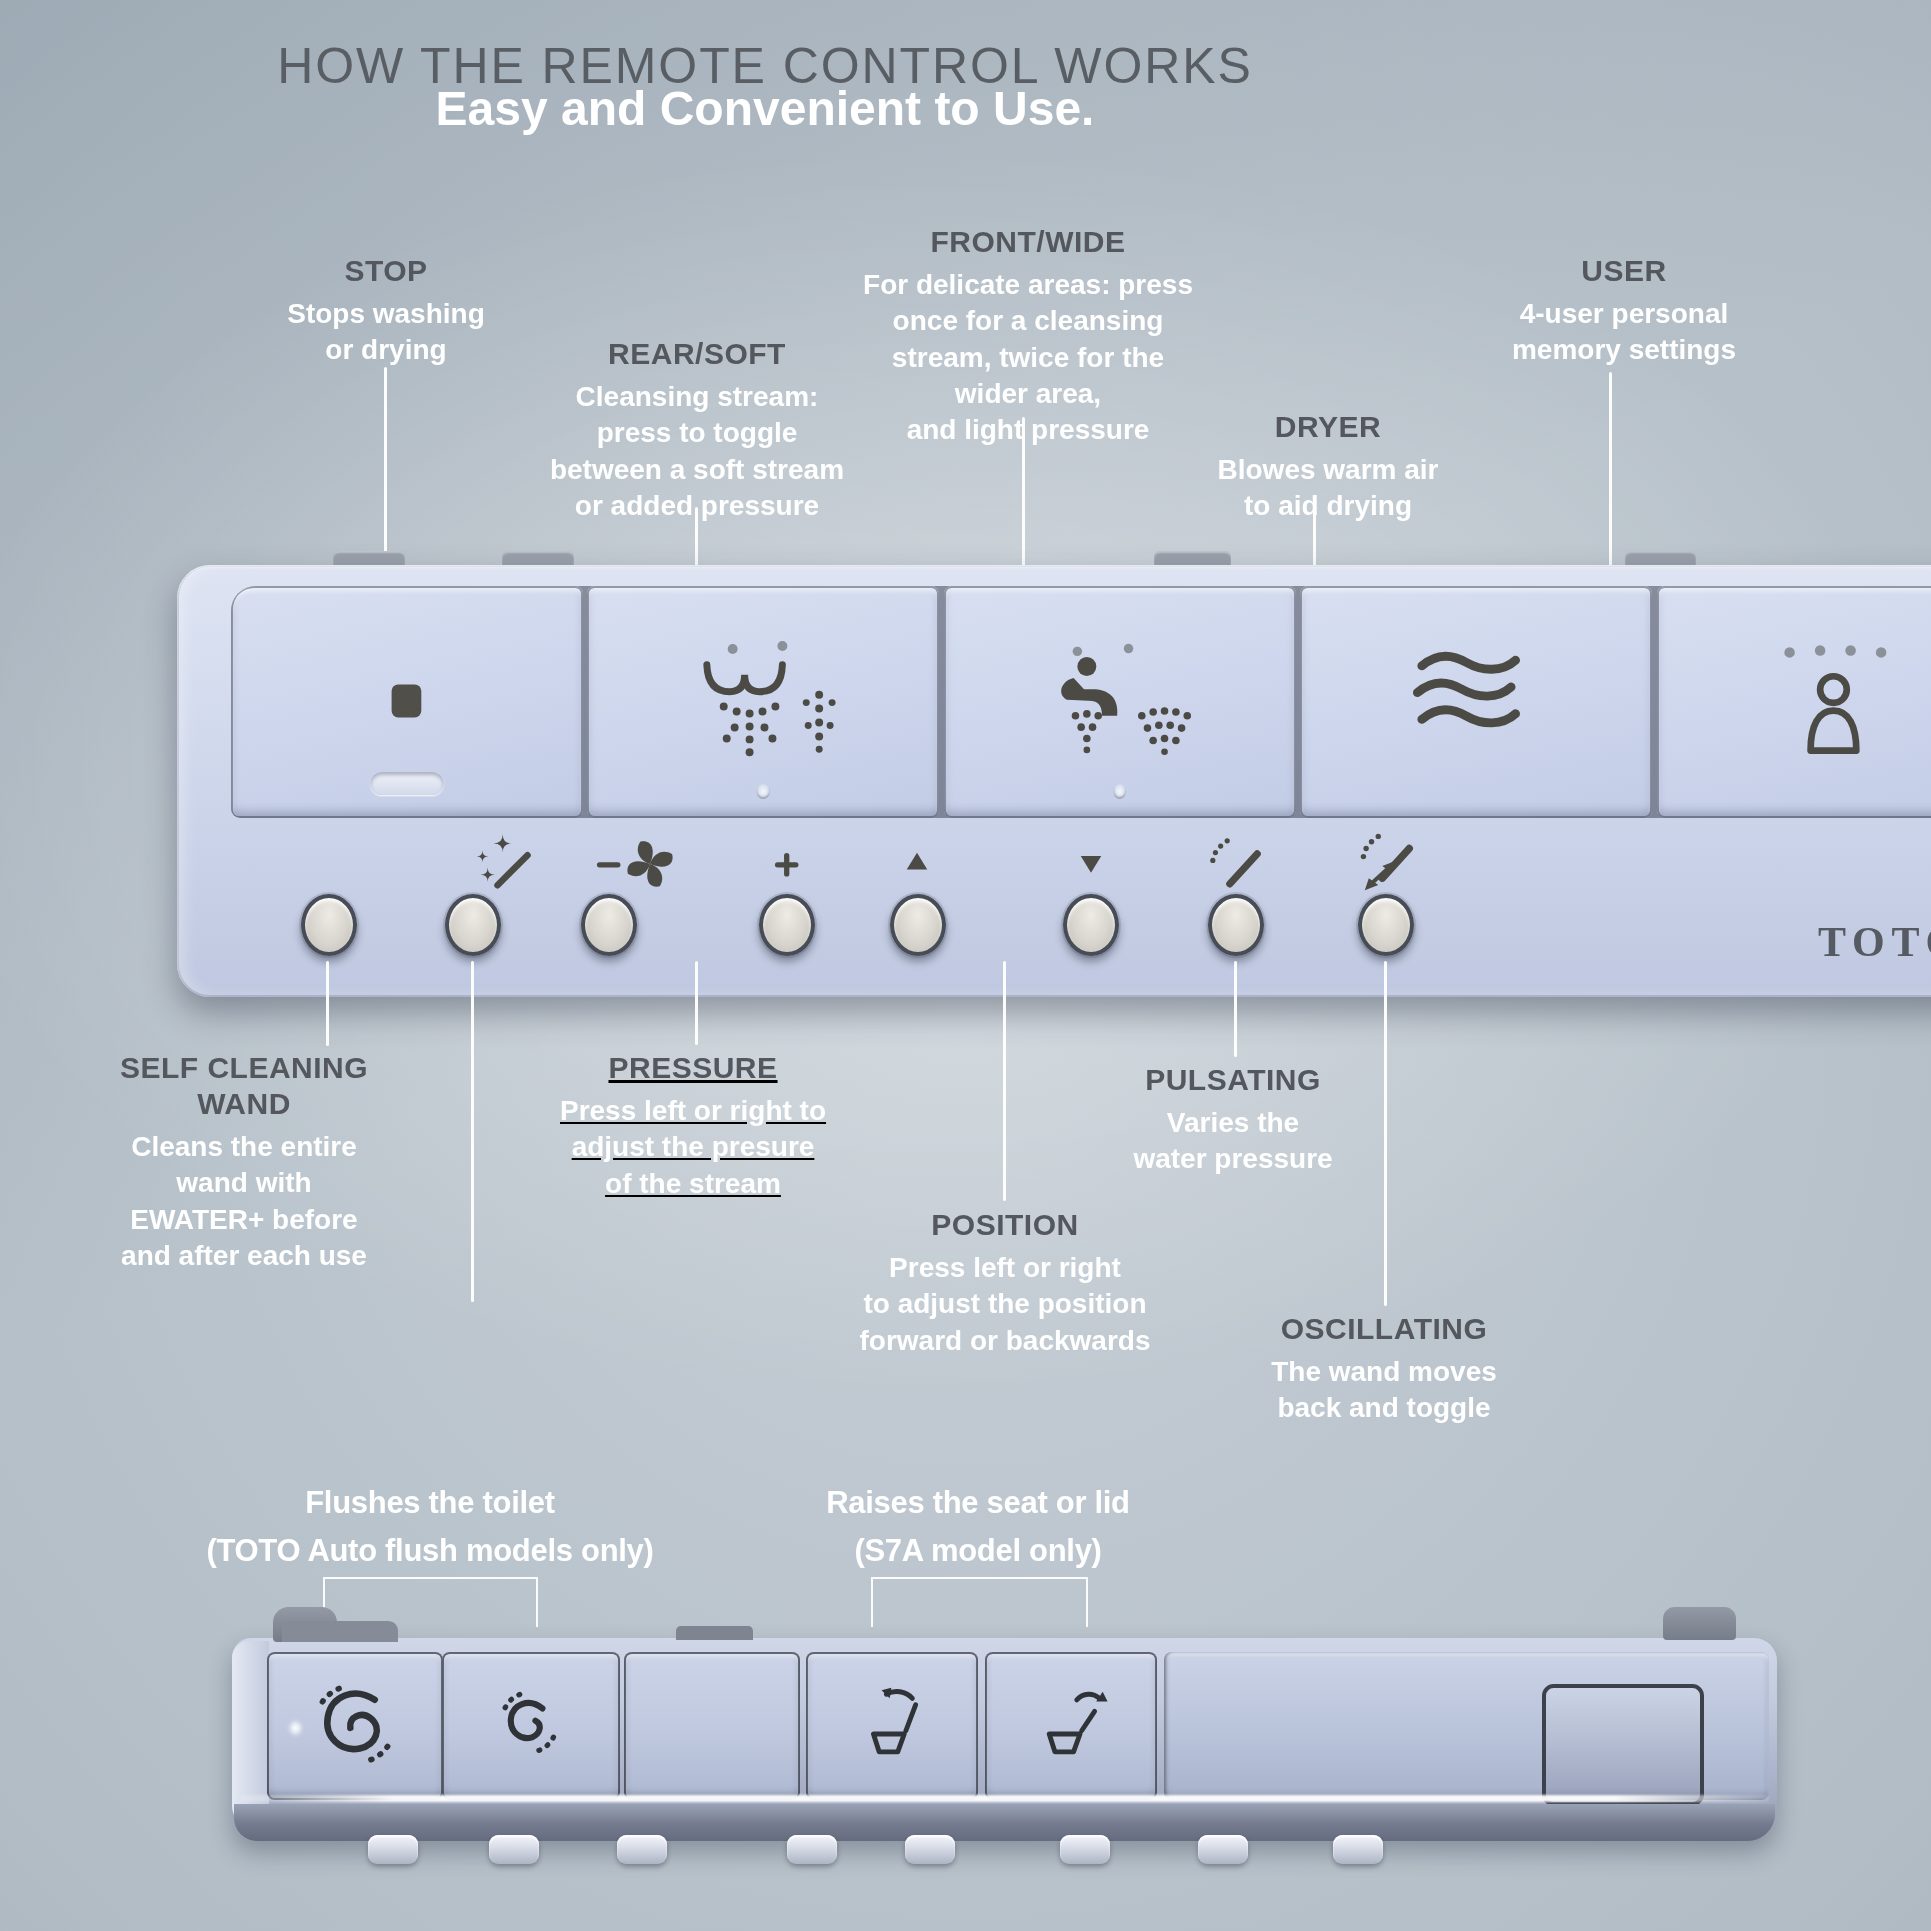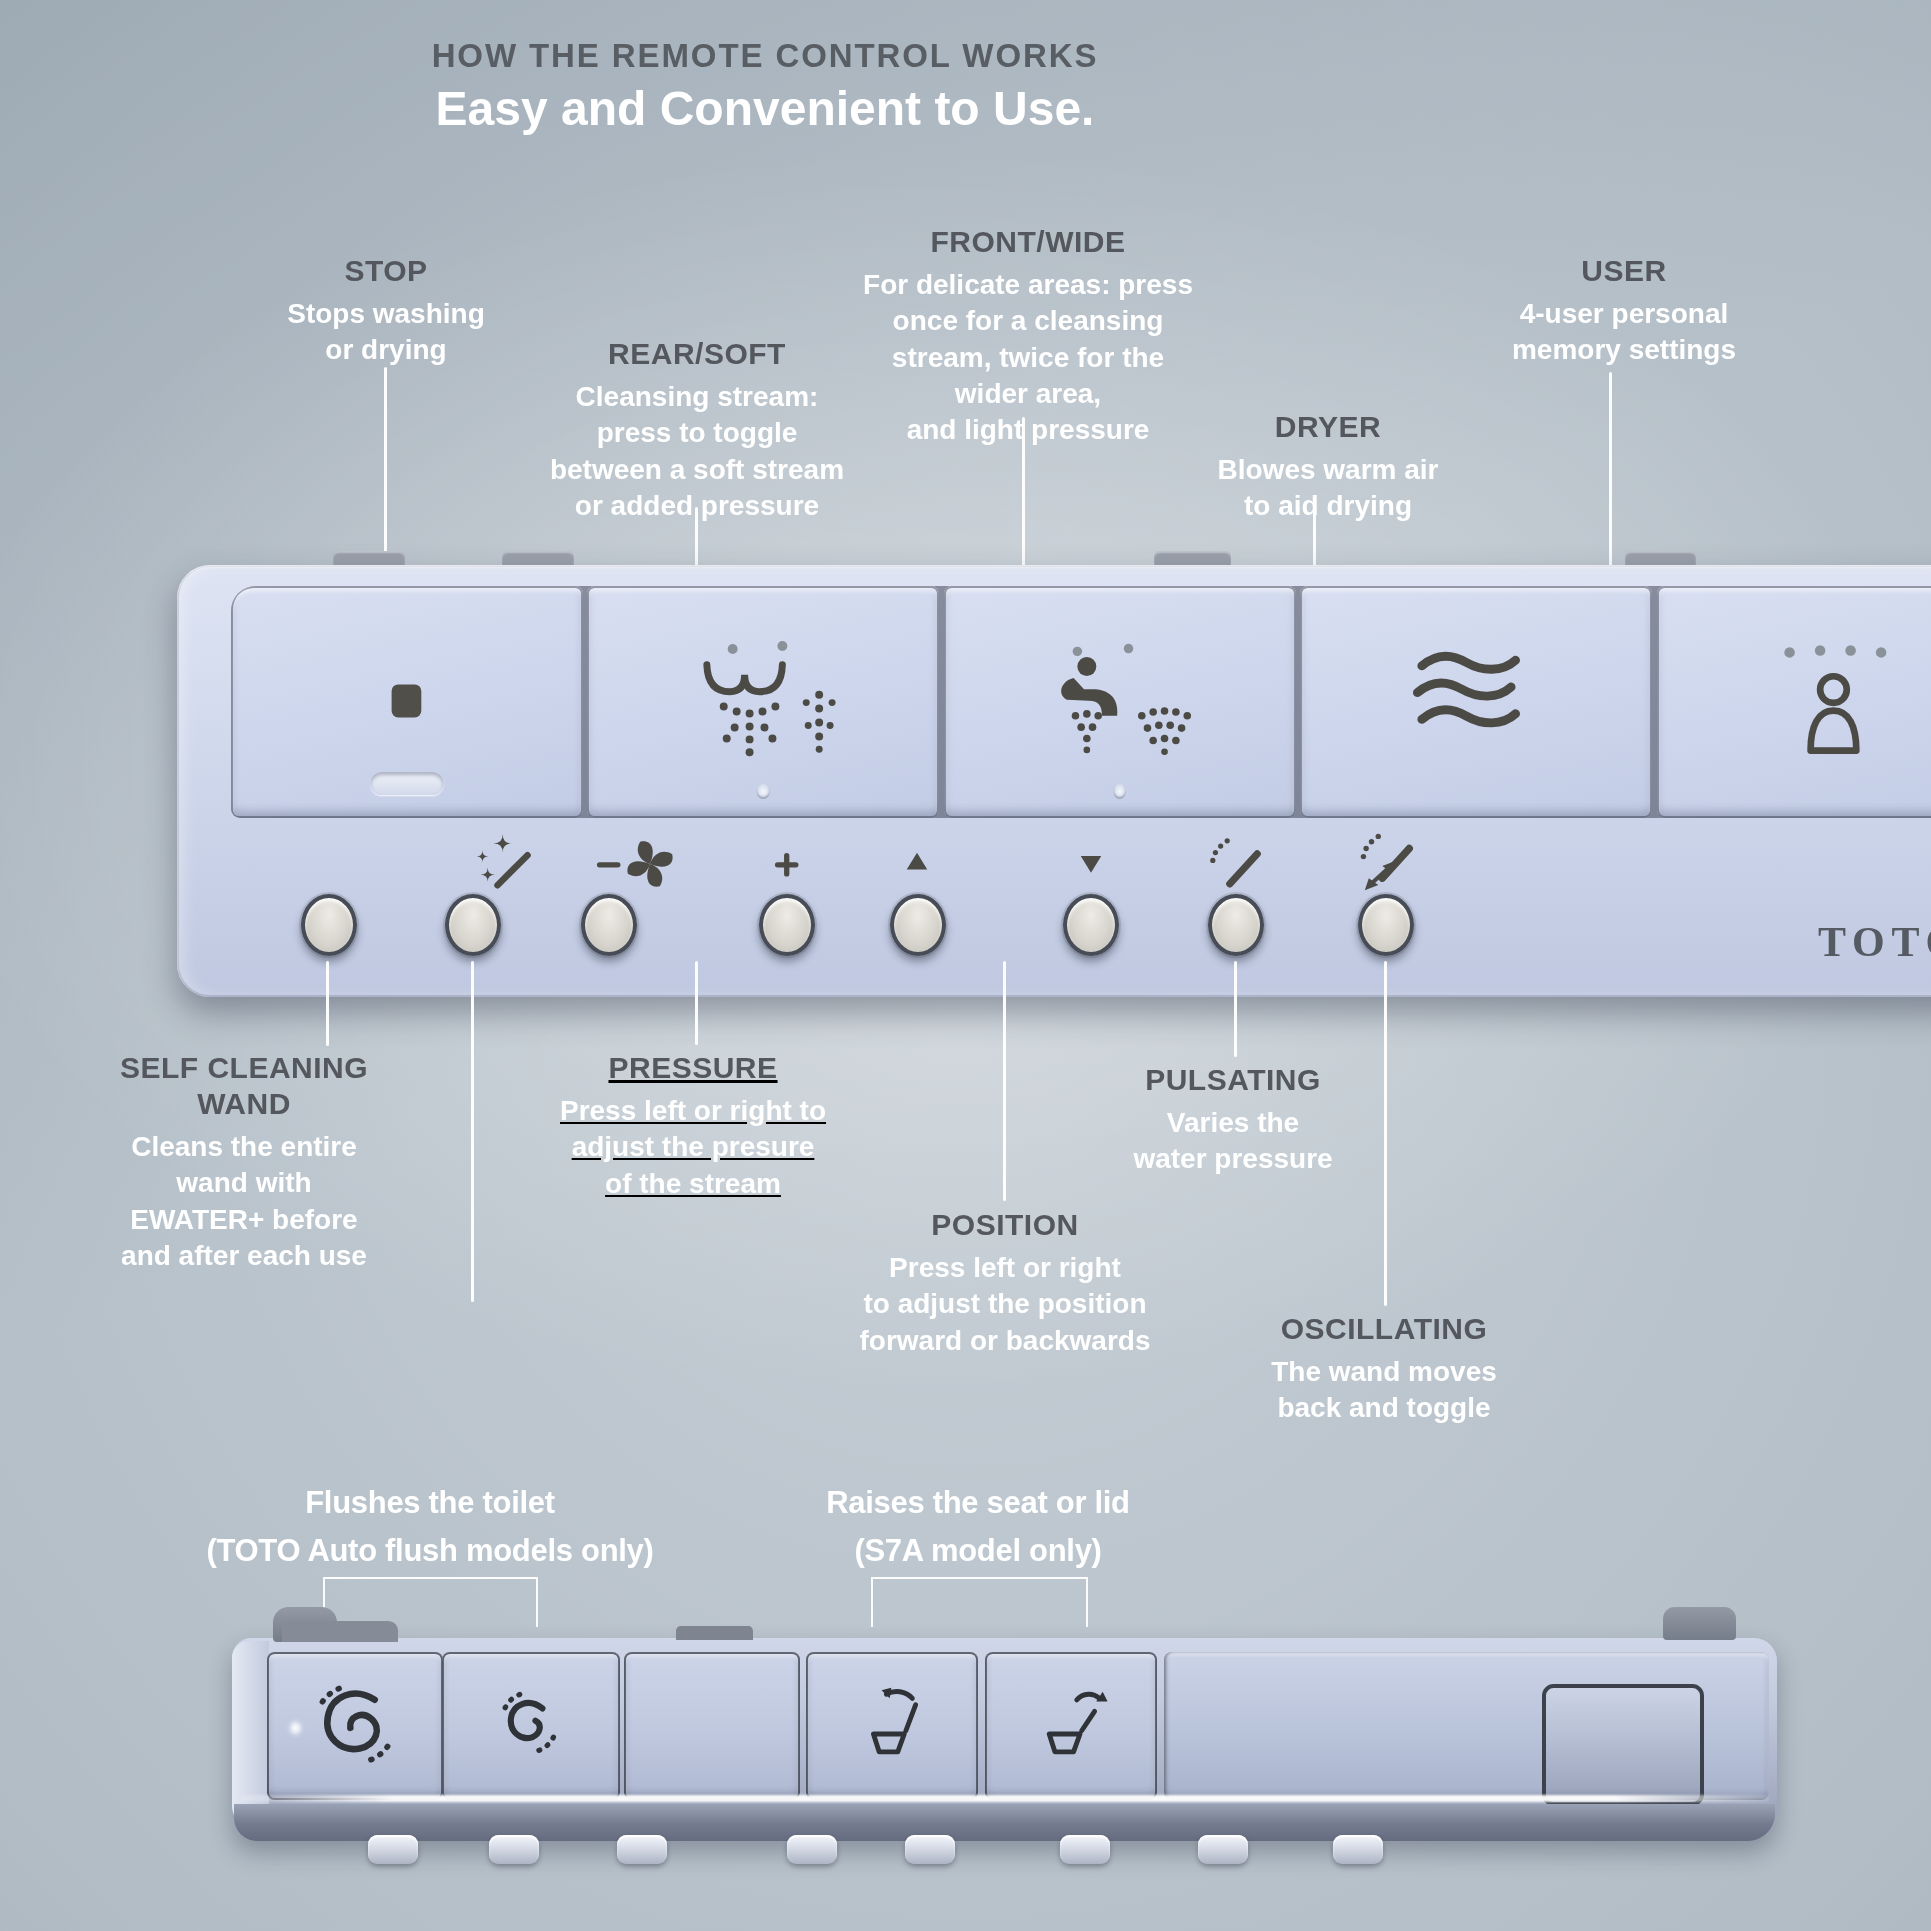--- a/index.html
+++ b/index.html
@@ -6,21 +6,21 @@
   #stage{
     position:relative;width:1931px;height:1931px;overflow:hidden;
     font-family:"Liberation Sans", sans-serif;
     background:
       radial-gradient(1545px 966px at 48% 40%, rgba(255,255,255,.32), rgba(255,255,255,0) 65%),
       linear-gradient(150deg, rgba(116,130,144,.28), rgba(116,130,144,0) 45%),
       radial-gradient(2510px 2510px at 50% 52%, #c7cfd6 0%, #b2bdc6 48%, #94a1ab 100%);
   }
   .abs{position:absolute;}
   
-  .title1{font-weight:700;font-size:33px;letter-spacing:1.9px;color:#595e64;transform:translateX(-50%);white-space:nowrap;}
+  .title1{font-weight:400;font-size:50px;letter-spacing:1.9px;color:#595e64;transform:translateX(-50%);white-space:nowrap;}
   .title2{font-weight:700;font-size:48px;color:#ffffff;transform:translateX(-50%);white-space:nowrap;}
   
   .callout{transform:translateX(-50%);text-align:center;width:max-content;}
   .co-h{font-weight:700;font-size:30px;line-height:1.2;color:#54585e;letter-spacing:0.5px;white-space:pre-line;}
   .co-b{font-weight:700;font-size:28px;line-height:1.3;color:#ffffff;margin-top:6.8px;white-space:pre-line;}
   .vline{position:absolute;width:2.9px;background:#ffffff;border-radius:1.9px;opacity:.96;}
   .bracket{position:absolute;height:48px;border-top:2.9px solid #fff;border-left:2.9px solid #fff;border-right:2.9px solid #fff;opacity:.96;}
   .caption{transform:translateX(-50%);text-align:center;width:max-content;font-weight:700;font-size:31px;line-height:1.55;color:#fff;letter-spacing:-0.3px;white-space:pre-line;}
   
   .remote-main{

